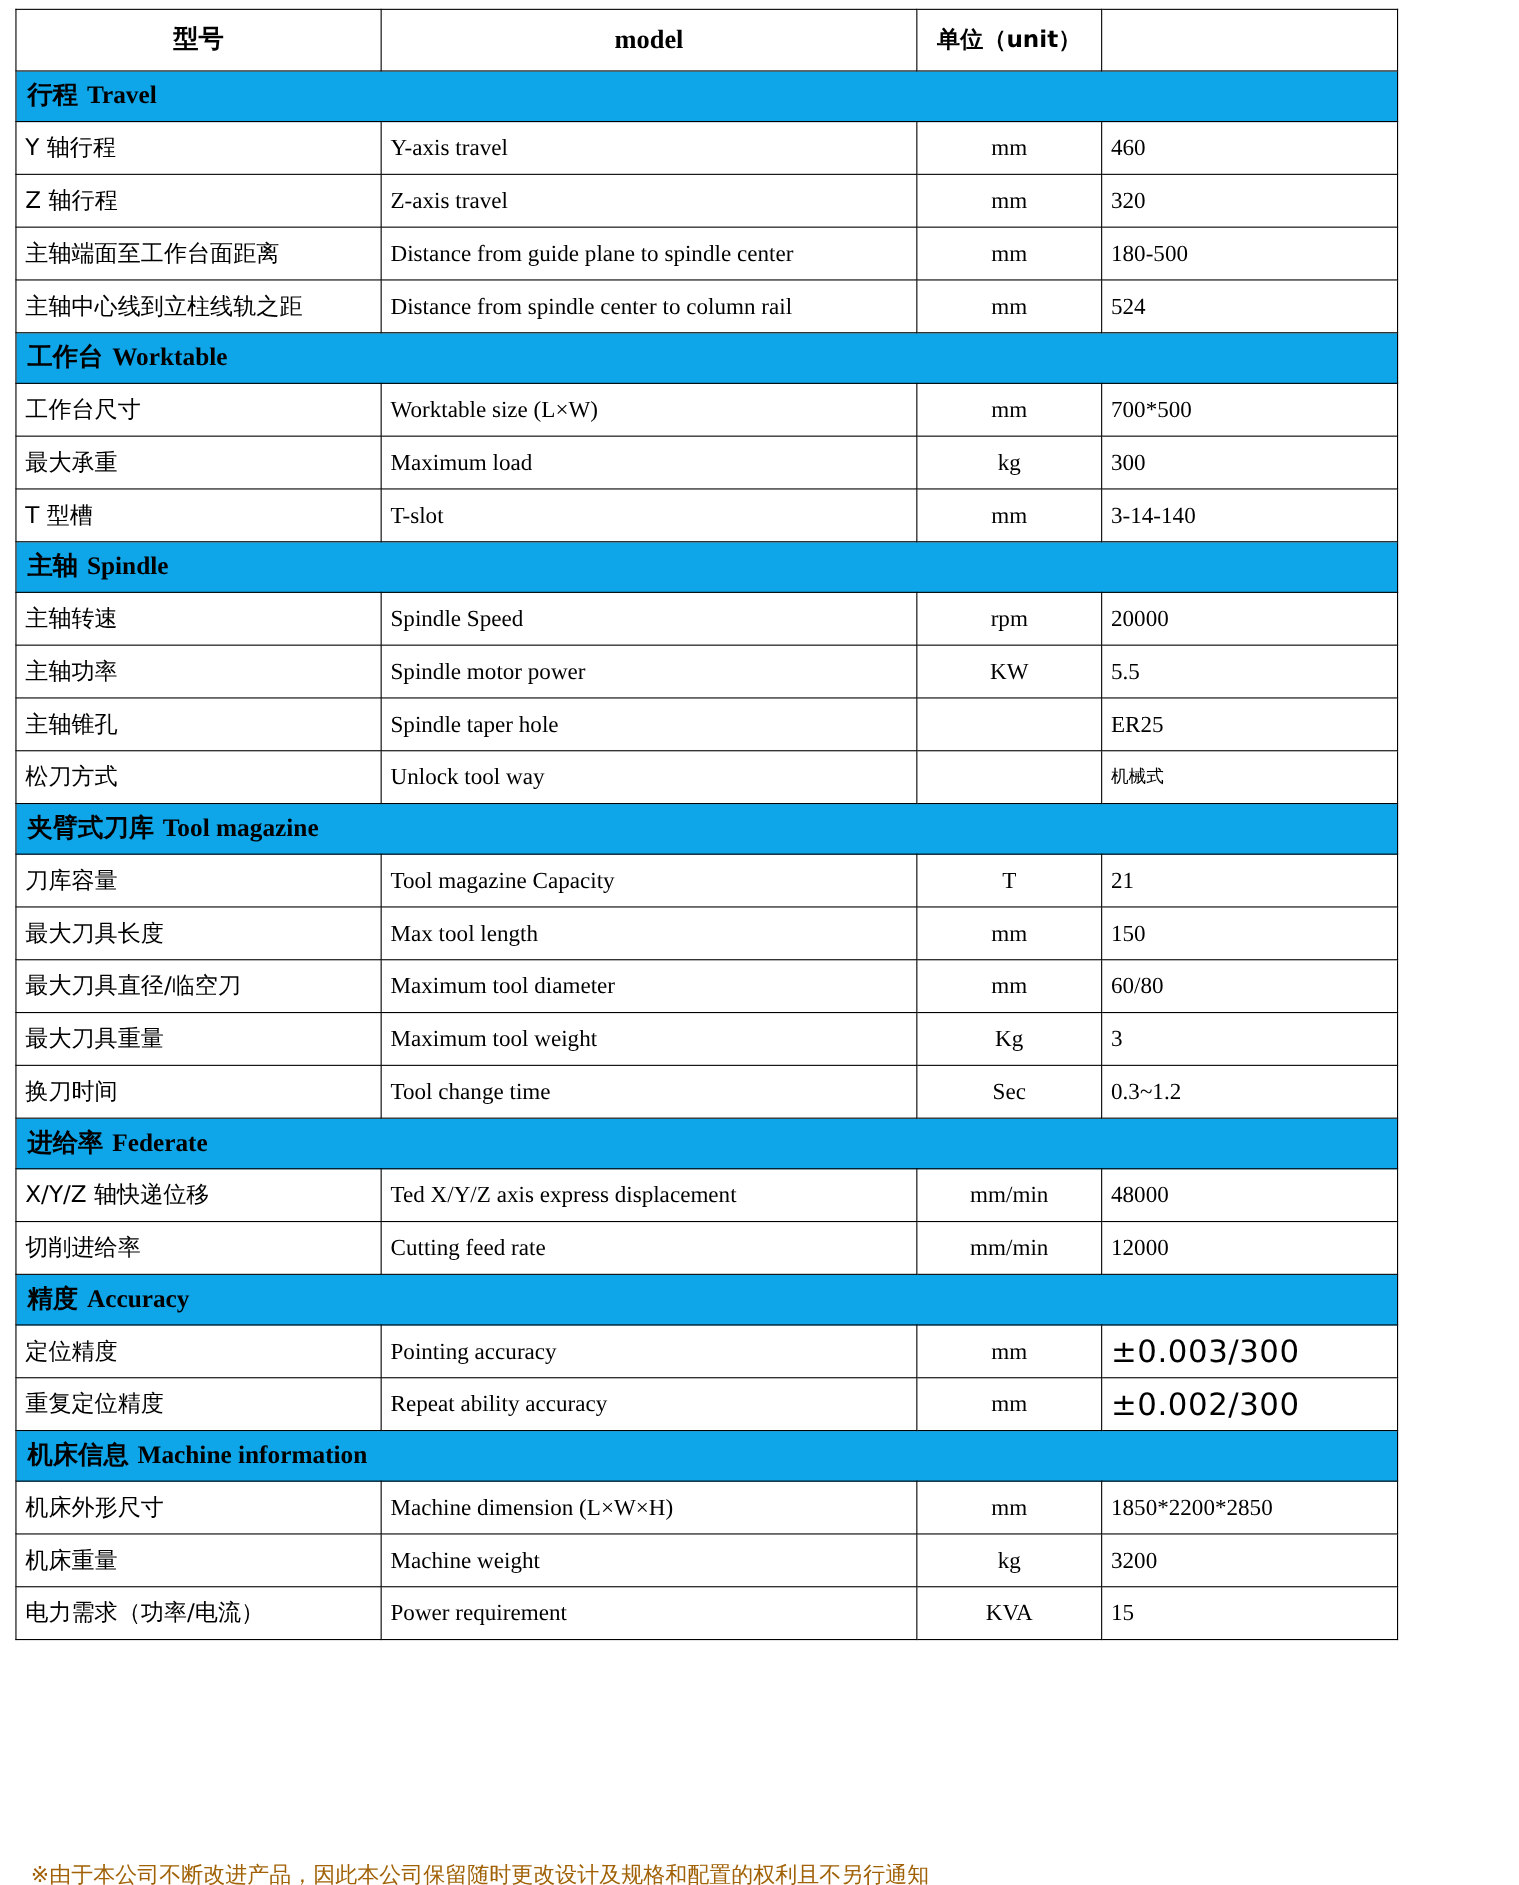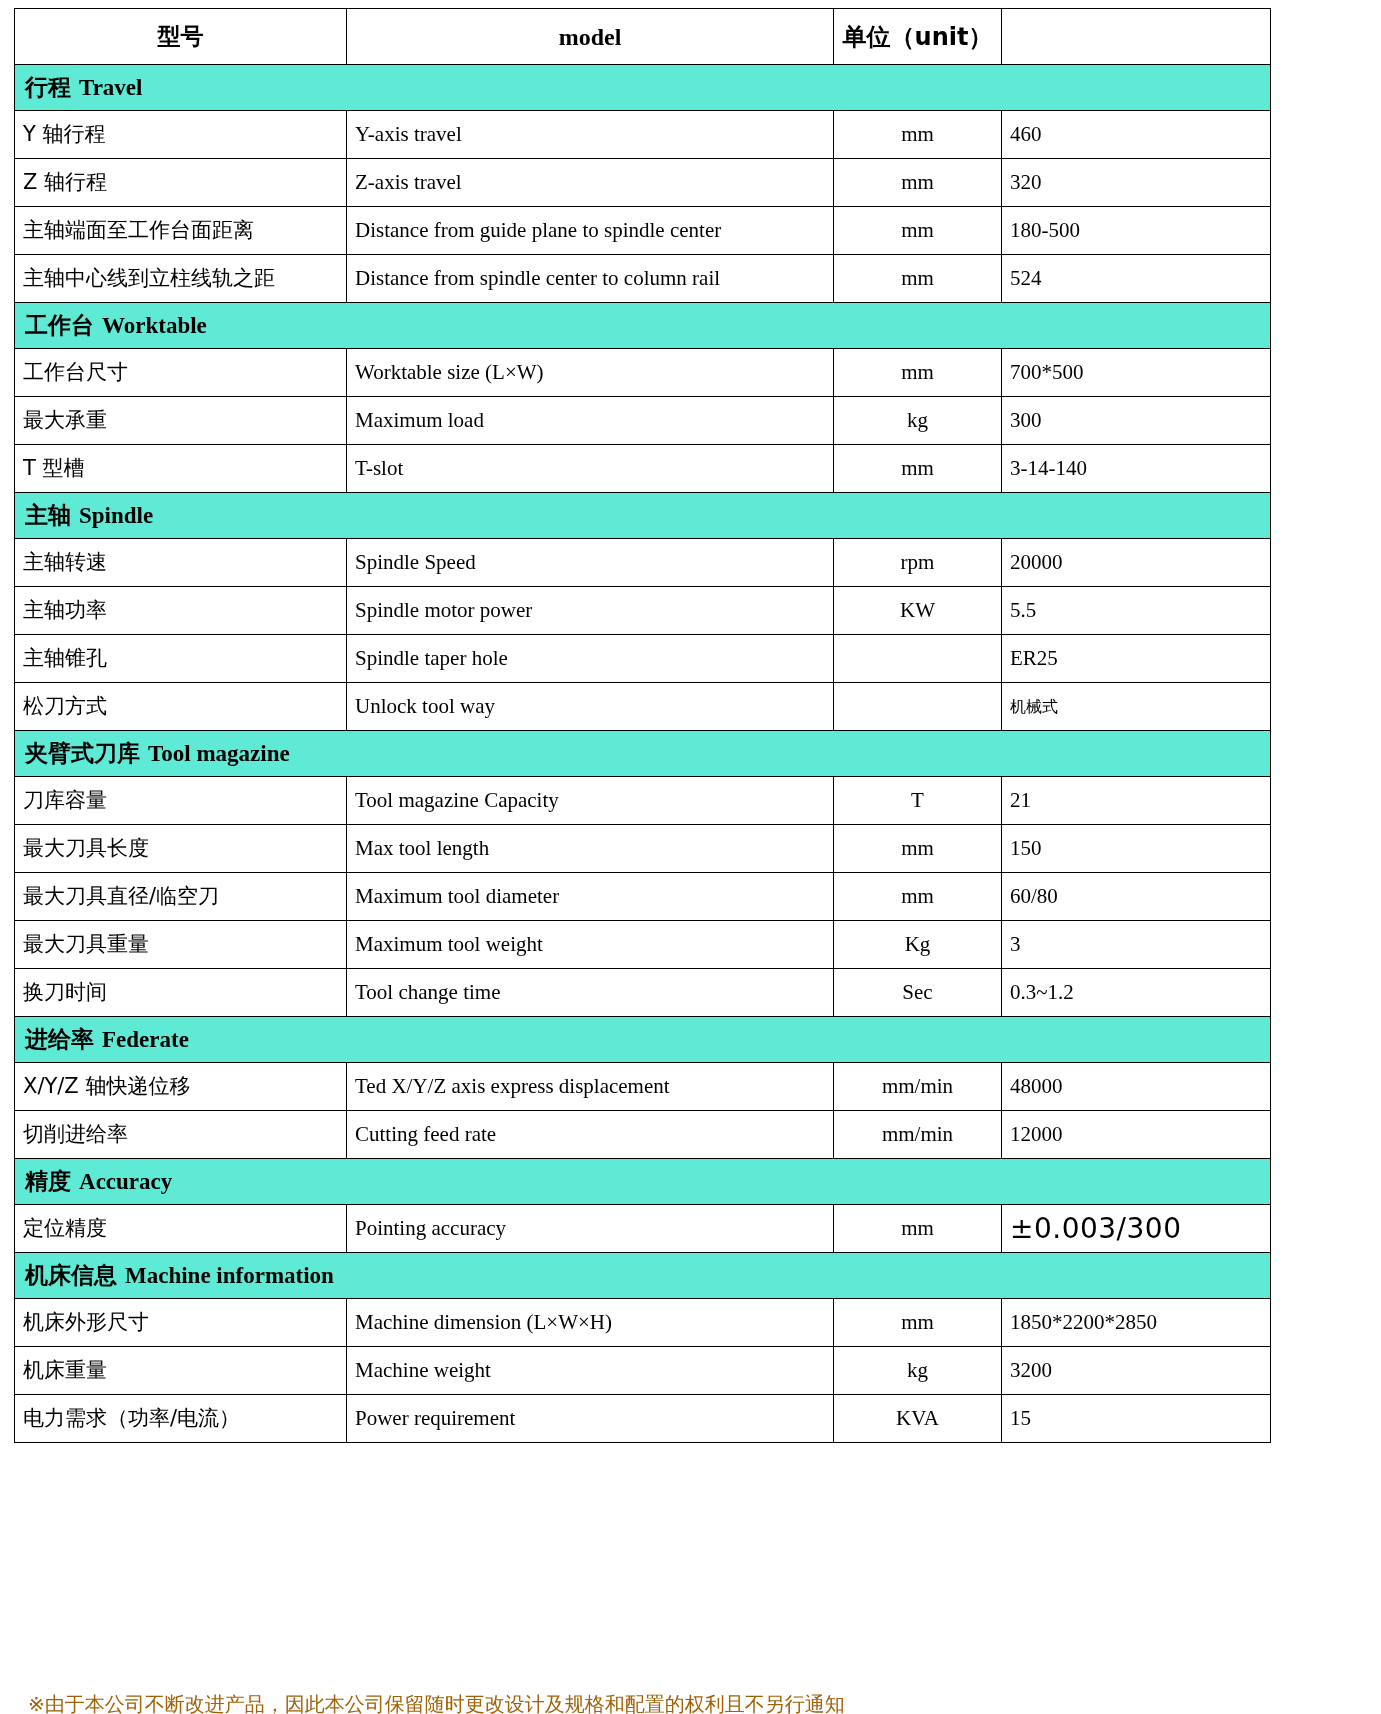--- a/index.html
+++ b/index.html
@@ -49,26 +49,26 @@
     font-size: 24px;
   }
   tr.header td.cn-head {
     font-family: "DejaVu Sans", "Liberation Sans", sans-serif;
     font-weight: bold;
     font-size: 23px;
   }
   tr.header td.unit-head {
     font-family: "DejaVu Sans", "Liberation Sans", sans-serif;
     font-weight: bold;
-    font-size: 24px;
+    font-size: 21px;
   }
 
   
   tr.section td {
-    background: #5eead4;
+    background: #0ea5e9;
     font-weight: bold;
     font-size: 23px;
     height: 46px;
     padding-left: 10px;
   }
   tr.section td .cn {
     font-family: "DejaVu Sans", "Liberation Sans", sans-serif;
     font-weight: bold;
   }
   tr.section td .en {
@@ -262,20 +262,26 @@
         </tr>
         <tr class="section">
           <td colspan="4"><span class="cn">精度 </span><span class="en">Accuracy</span></td>
         </tr>
         <tr>
           <td class="cn">定位精度</td>
           <td class="en">Pointing accuracy</td>
           <td class="unit">mm</td>
           <td class="val wide">±0.003/300</td>
         </tr>
+        <tr>
+          <td class="cn">重复定位精度</td>
+          <td class="en">Repeat ability accuracy</td>
+          <td class="unit">mm</td>
+          <td class="val wide">±0.002/300</td>
+        </tr>
         <tr class="section">
           <td colspan="4"><span class="cn">机床信息 </span><span class="en">Machine information</span></td>
         </tr>
         <tr>
           <td class="cn">机床外形尺寸</td>
           <td class="en">Machine dimension (L×W×H)</td>
           <td class="unit">mm</td>
           <td class="val">1850*2200*2850</td>
         </tr>
         <tr>

